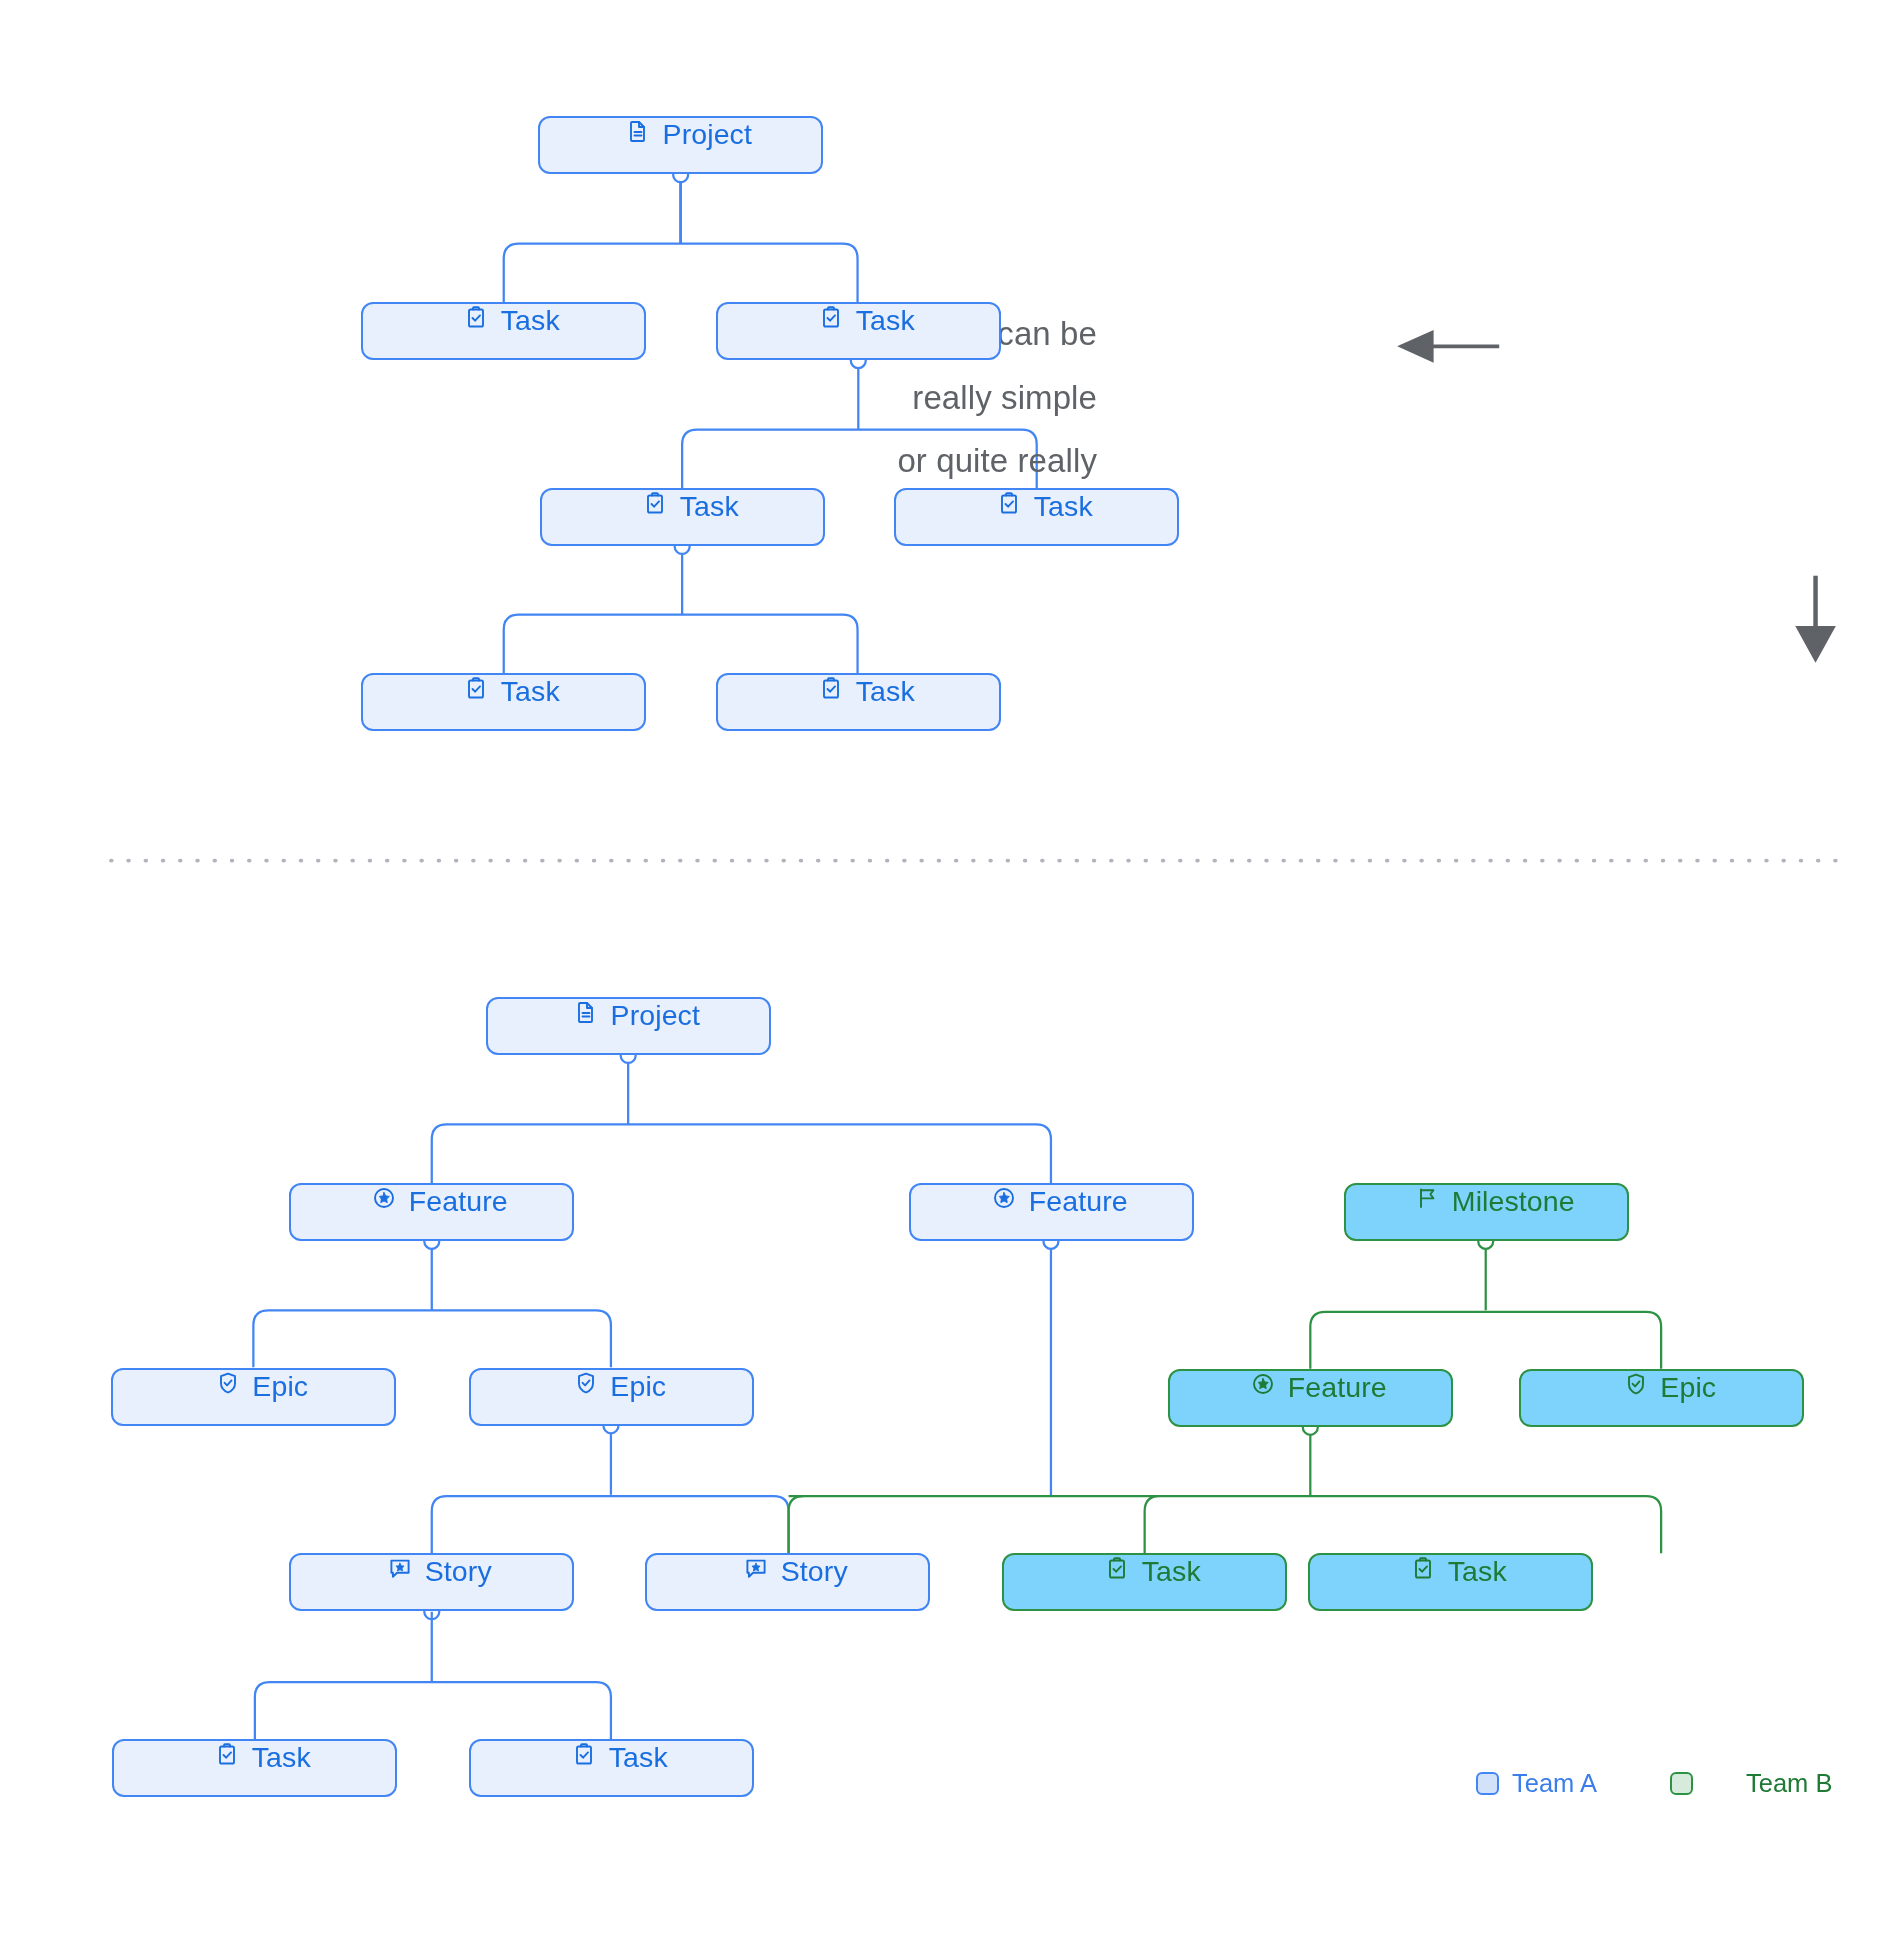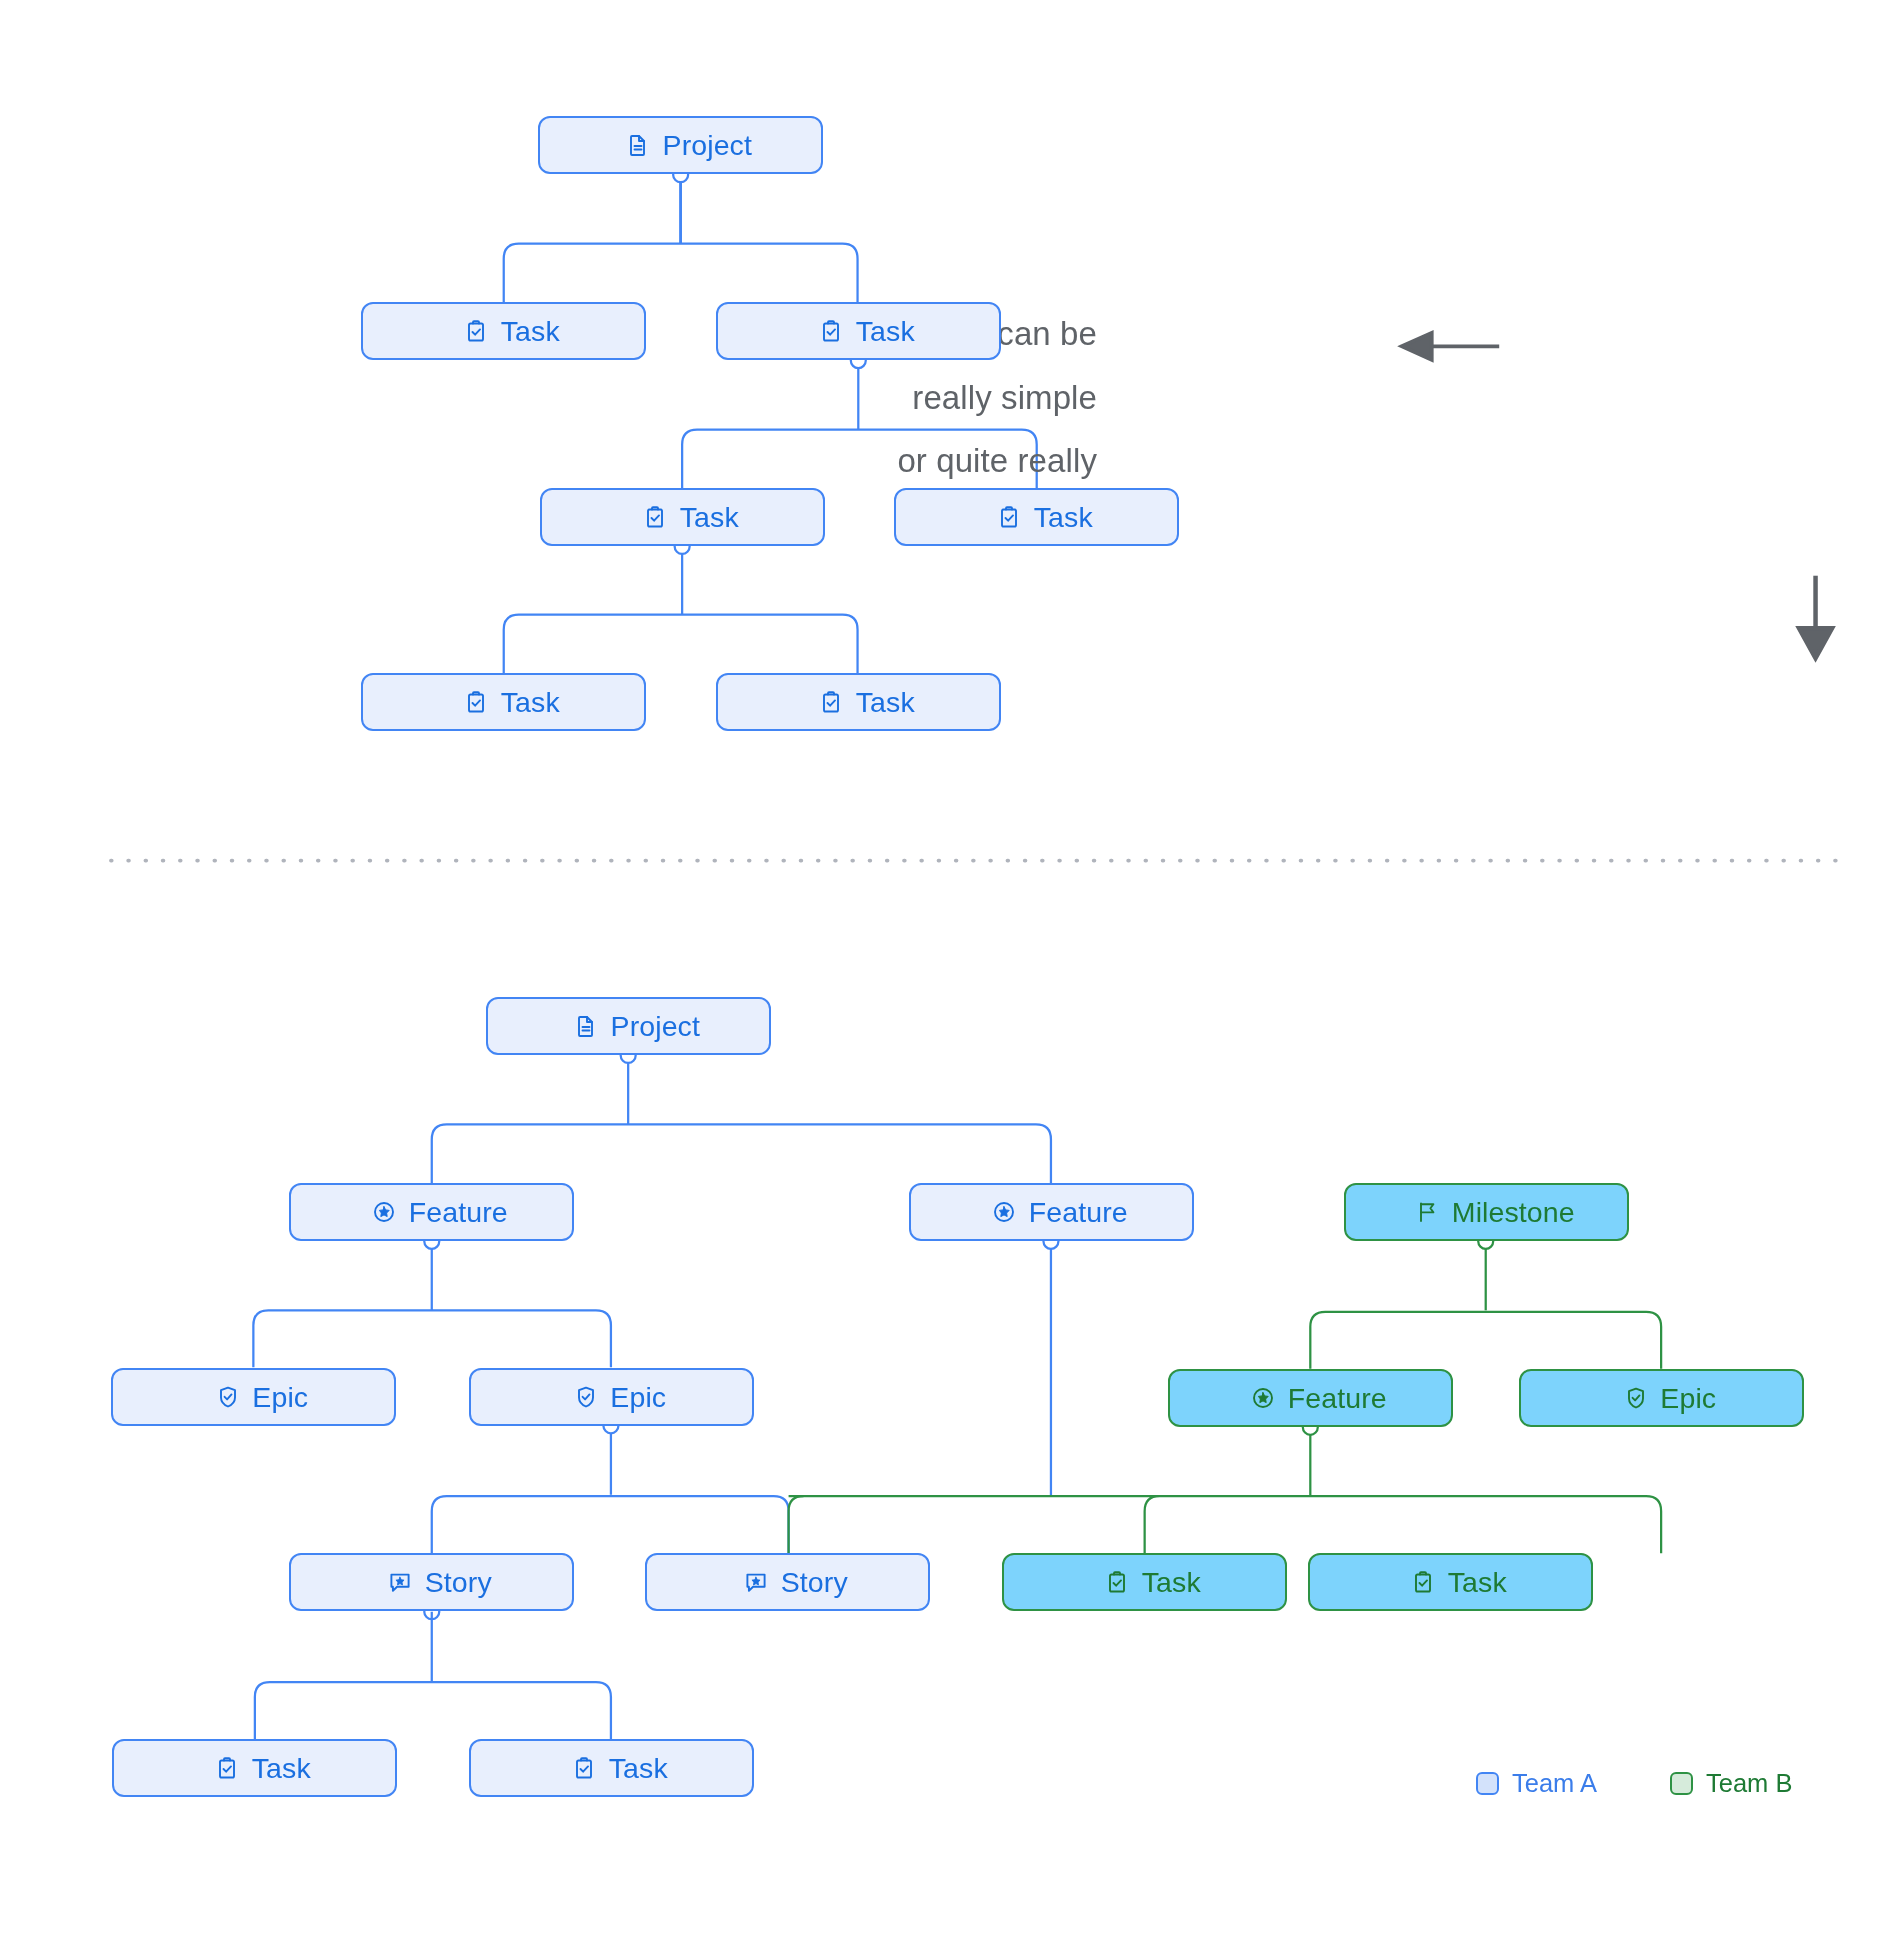--- a/index.html
+++ b/index.html
@@ -1,32 +1,32 @@
 <!DOCTYPE html>
 <html style="font-size:12px"><head>
 <meta charset="utf-8">
 <style>
   html,body{margin:0;padding:0;background:#ffffff;}
   body{width:1898px;height:1955px;position:relative;overflow:hidden;
        font-family:"Liberation Sans","DejaVu Sans",sans-serif;}
   #canvas{position:absolute;inset:0;width:1898px;height:1955px;}
-  .node{position:absolute;box-sizing:border-box;display:flex;align-items:center;
+  .node{position:absolute;box-sizing:border-box;display:flex;
         justify-content:center;border-radius:12px;border-width:2.2px;border-style:solid;
         font-size:28.5px;font-weight:400;letter-spacing:0.1px;padding-left:16px;}
   .node .ico{display:inline-flex;align-items:center;justify-content:center;
              margin-right:12px;width:25.5px;height:25.5px;}
   .node.blue{border-color:#4285F4;background:#E8EFFD;color:#1A6FE0;}
   .node.green{border-color:#2E9244;background:#7dd3fc;color:#1E7A34;}
   .anno{position:absolute;color:#5F6368;font-size:33px;line-height:1.16;text-align:right;
         letter-spacing:0.1px;}
   .legend{position:absolute;display:flex;align-items:center;font-size:25.5px;}
   .legend .sw{width:22.5px;height:22.5px;border-radius:6px;border-width:2.2px;border-style:solid;
               margin-right:13.5px;box-sizing:border-box;}
   .legend.blue{color:#3B7DEA;} .legend.blue .sw{border-color:#4285F4;background:#D3E2FB;}
-  .legend.green{color:#1E7A34;} .legend.green .sw{border-color:#2E9244;background:#D6EBDB;}
+  .legend.green{color:#1E7A34;gap:40px;} .legend.green .sw{border-color:#2E9244;background:#D6EBDB;}
 </style>
 </head>
 <body>
 
 <svg id="canvas" viewBox="0 0 2532 2608" xmlns="http://www.w3.org/2000/svg">
   <g fill="none" stroke="#4285F4" stroke-width="3">
 
     <path d="M908 233 L908 325 M672 403 L672 345 Q672 325 692 325 L1124 325 Q1144 325 1144 345 L1144 403"></path>
     <path d="M908 325 L908 233"></path>
 

